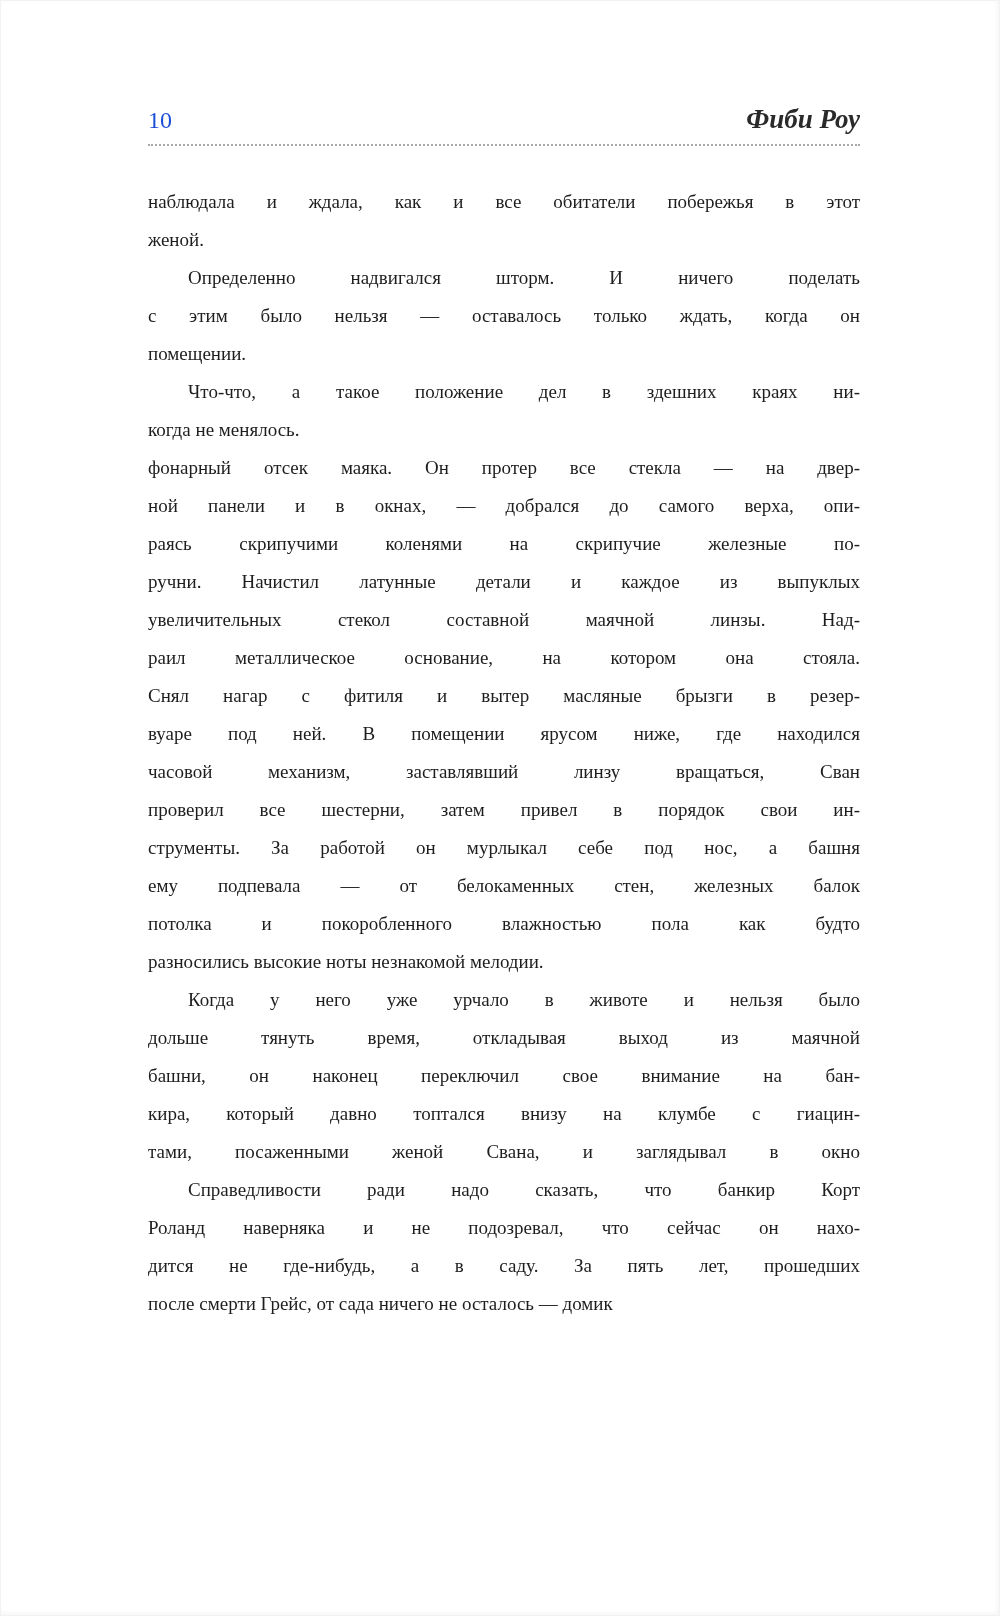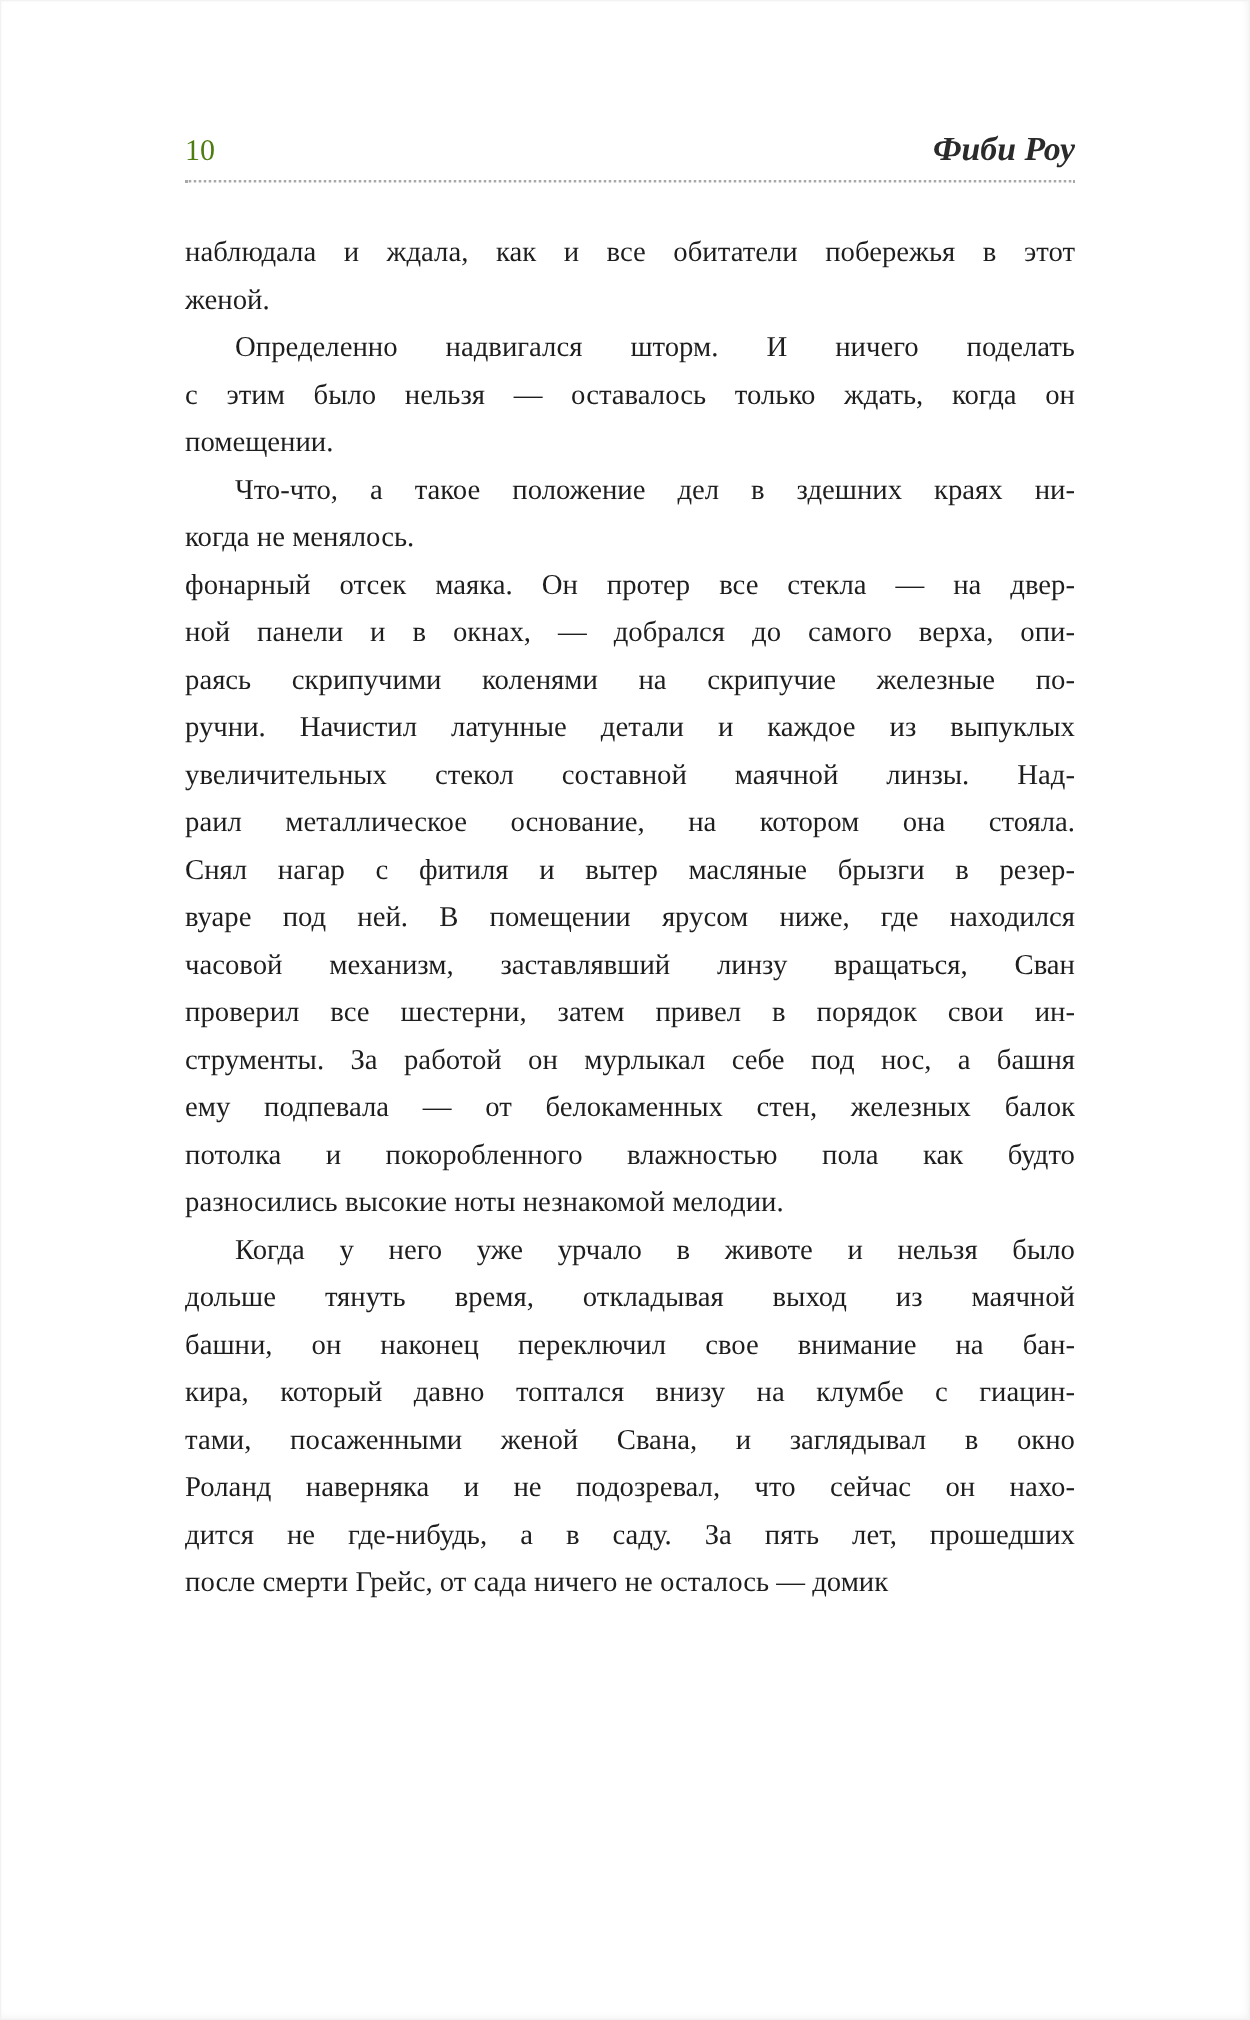--- a/index.html
+++ b/index.html
@@ -23,36 +23,36 @@
     top: 104px;
     width: 712px;
   }
   .running-head {
     display: flex;
     justify-content: space-between;
     align-items: baseline;
   }
   .page-number {
     font-size: 24px;
-    color: #4d7c0f;
+    color: #1d4ed8;
   }
   .author {
     font-size: 27px;
     font-style: italic;
     font-weight: bold;
     color: #2a2a2a;
   }
   .dotted-rule {
     margin-top: 9px;
     height: 0;
     border-bottom: 2px dotted #a9a9a9;
   }
   .page-body {
     margin-top: 37px;
-    font-size: 23px;
+    font-size: 19px;
     line-height: 38px;
   }
   .paragraph {
     margin: 0;
   }
   .line {
     text-align: justify;
     text-align-last: justify;
     white-space: normal;
   }
@@ -104,19 +104,20 @@
           <div class="line last">разносились высокие ноты незнакомой мелодии.</div>
         </div>
         <div class="paragraph">
           <div class="line indent">Когда у него уже урчало в животе и нельзя было</div>
           <div class="line">дольше тянуть время, откладывая выход из маячной</div>
           <div class="line">башни, он наконец переключил свое внимание на бан-</div>
           <div class="line">кира, который давно топтался внизу на клумбе с гиацин-</div>
           <div class="line">тами, посаженными женой Свана, и заглядывал в окно</div>
         </div>
         <div class="paragraph">
+          <div class="line indent">Справедливости ради надо сказать, что банкир Корт</div>
           <div class="line">Роланд наверняка и не подозревал, что сейчас он нахо-</div>
           <div class="line">дится не где-нибудь, а в саду. За пять лет, прошедших</div>
           <div class="line last">после смерти Грейс, от сада ничего не осталось — домик</div>
         </div>
       </div>
   </div>
 </div>
 
 </body></html>

